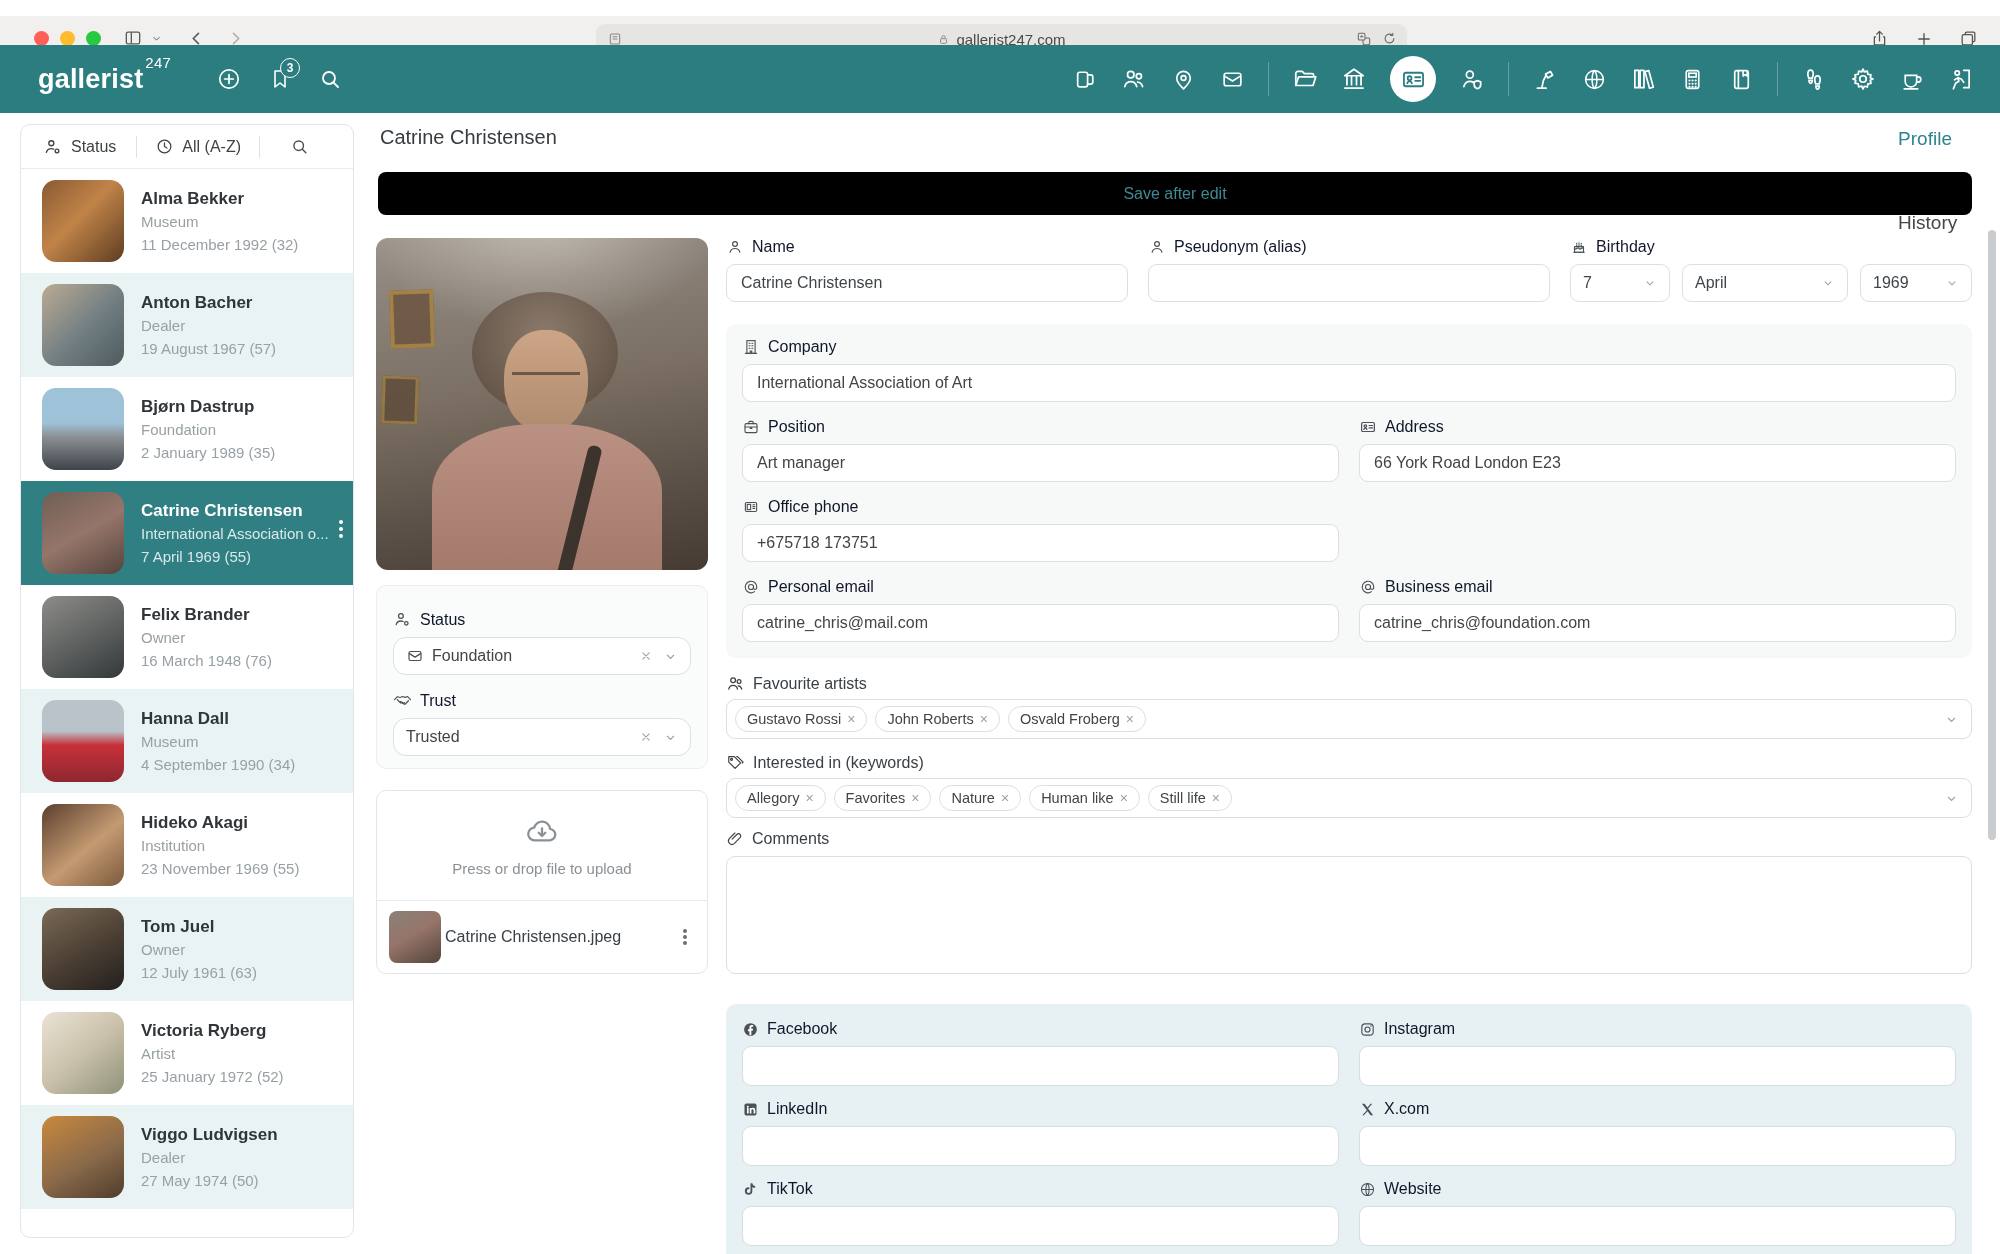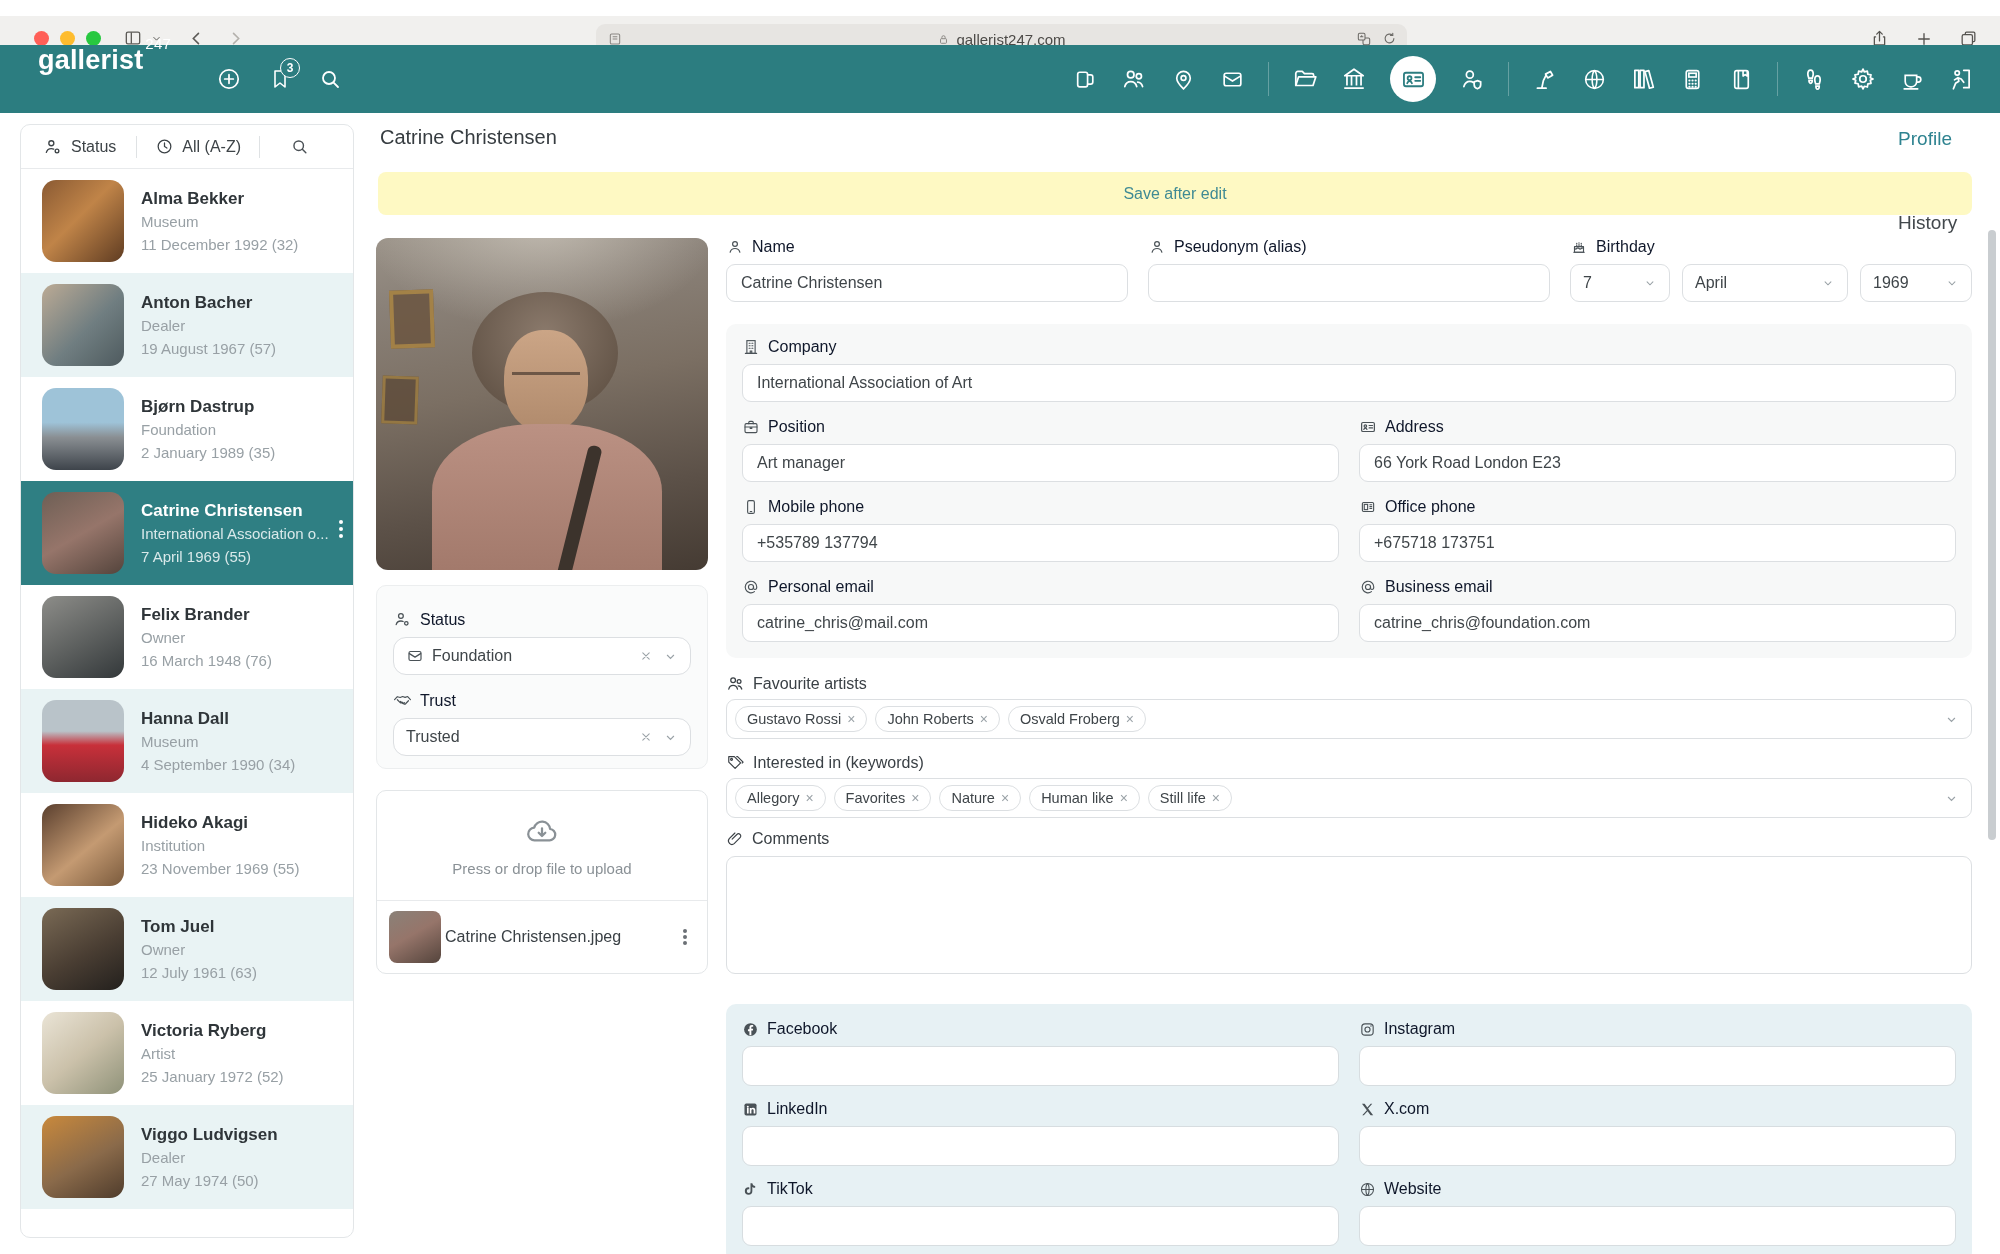--- a/index.html
+++ b/index.html
@@ -18,21 +18,21 @@
   .chrome-ic.dim { color:#b4b1ac; }
   .urlbar { position:absolute; left:596px; top:8px; width:811px; height:30px; background:#e7e5e2;
     border-radius:9px; display:flex; align-items:center; }
   .url-center { position:absolute; left:0; right:0; display:flex; justify-content:center; align-items:center;
     gap:6px; color:#4c4a47; font-size:15px; }
   .url-left { margin-left:11px; color:#8b8884; }
   .url-right { margin-left:auto; margin-right:10px; display:flex; gap:10px; color:#6d6b67; z-index:2; }
   .chrome-right { position:absolute; right:22px; top:0; height:45px; display:flex; align-items:center; gap:26px; color:#55534f; }
 
   
-  .appbar { position:absolute; left:0; top:45px; width:2000px; height:68px; background:#2c7d80; display:flex; }
+  .appbar { position:absolute; left:0; top:45px; width:2000px; height:68px; background:#2c7d80; display:flex; align-items:center; }
   .logo { margin-left:38px; color:#fff; font-size:27px; font-weight:700; letter-spacing:.2px; }
   .logo sup { font-size:15px; font-weight:400; top:-10px; position:relative; margin-left:2px; }
   .appbar-left { display:flex; align-items:center; gap:26px; margin-left:45px; color:#fff; }
   .bm-wrap { position:relative; }
   .badge { position:absolute; top:-9px; left:12px; min-width:20px; height:20px; border-radius:10px;
     border:1.5px solid #fff; background:#2c7d80; color:#fff; font-size:12px; font-weight:700;
     display:flex; align-items:center; justify-content:center; padding:0 4px; }
   .appicons { position:absolute; right:26px; top:0; height:68px; display:flex; align-items:center; gap:23px; color:#fff; }
   .adiv { width:1px; height:34px; background:rgba(255,255,255,.28); }
   .aico { width:26px; height:26px; display:flex; align-items:center; justify-content:center; }
@@ -68,21 +68,21 @@
   .av6{background:linear-gradient(180deg,#b9c3c9 0 38%,#c8303a 55%,#8e2730)}
   .av7{background:linear-gradient(140deg,#5a3f2e,#c49a72 55%,#7a5a3c)}
   .av8{background:linear-gradient(150deg,#7a6a55,#4a3e33 55%,#23201d)}
   .av9{background:linear-gradient(140deg,#eae4d6,#cbc1aa 50%,#8f9279)}
   .av10{background:linear-gradient(150deg,#c9893c,#8a6a4a 55%,#4f3c2c)}
 
   
   .mtitle { position:absolute; left:380px; top:126px; font-size:20px; font-weight:500; color:#363c40; }
   .mtabs { position:absolute; right:28px; top:128px; display:flex; gap:20px; font-size:19px; color:#42484c;flex-direction:column; }
   .mtab.active { color:#2e8390; }
-  .savebar { position:absolute; left:378px; top:172px; width:1594px; height:43px; background:#fef9c3;
+  .savebar { position:absolute; left:378px; top:172px; width:1594px; height:43px; background:#000000;
     border-radius:8px; display:flex; align-items:center; justify-content:center;
     color:#3f8a94; font-size:16px; cursor:pointer; }
 
   
   .photo { position:absolute; left:376px; top:238px; width:332px; height:332px; border-radius:12px; overflow:hidden;
     background:linear-gradient(170deg,#9a9288 0%,#8a8178 18%,#7b6f63 45%,#5c5148 75%,#453b33 100%); }
   .photo .arch { position:absolute; inset:0; background:radial-gradient(90% 55% at 50% -5%, rgba(228,223,212,.55), transparent 60%); }
   .photo .frame1 { position:absolute; left:14px; top:52px; width:44px; height:58px; background:#6b5540; border:4px solid #a8823f; transform:rotate(-2deg); opacity:.85; }
   .photo .frame2 { position:absolute; left:6px; top:138px; width:36px; height:48px; background:#5d4a38; border:3px solid #9c7a3c; transform:rotate(2deg); opacity:.8; }
   .photo .hair { position:absolute; left:96px; top:54px; width:146px; height:122px; border-radius:50%;
@@ -857,29 +857,20 @@
             <span>Address</span>
           </div>
           <input type="text" value="66 York Road London E23" style="">
         </div>
       </div>
       <div class="gp-gap"></div>
       <div class="row2">
         <div class="field">
           <div class="flabel">
             <svg class="ic lic" width="18" height="18">
-                <use href="#i-mobile"></use>
-              </svg>
-            <span>Mobile phone</span>
-          </div>
-          <input type="text" value="+535789 137794" style="">
-        </div>
-        <div class="field">
-          <div class="flabel">
-            <svg class="ic lic" width="18" height="18">
                 <use href="#i-deskphone"></use>
               </svg>
             <span>Office phone</span>
           </div>
           <input type="text" value="+675718 173751" style="">
         </div>
       </div>
       <div class="gp-gap"></div>
       <div class="row2">
         <div class="field">

